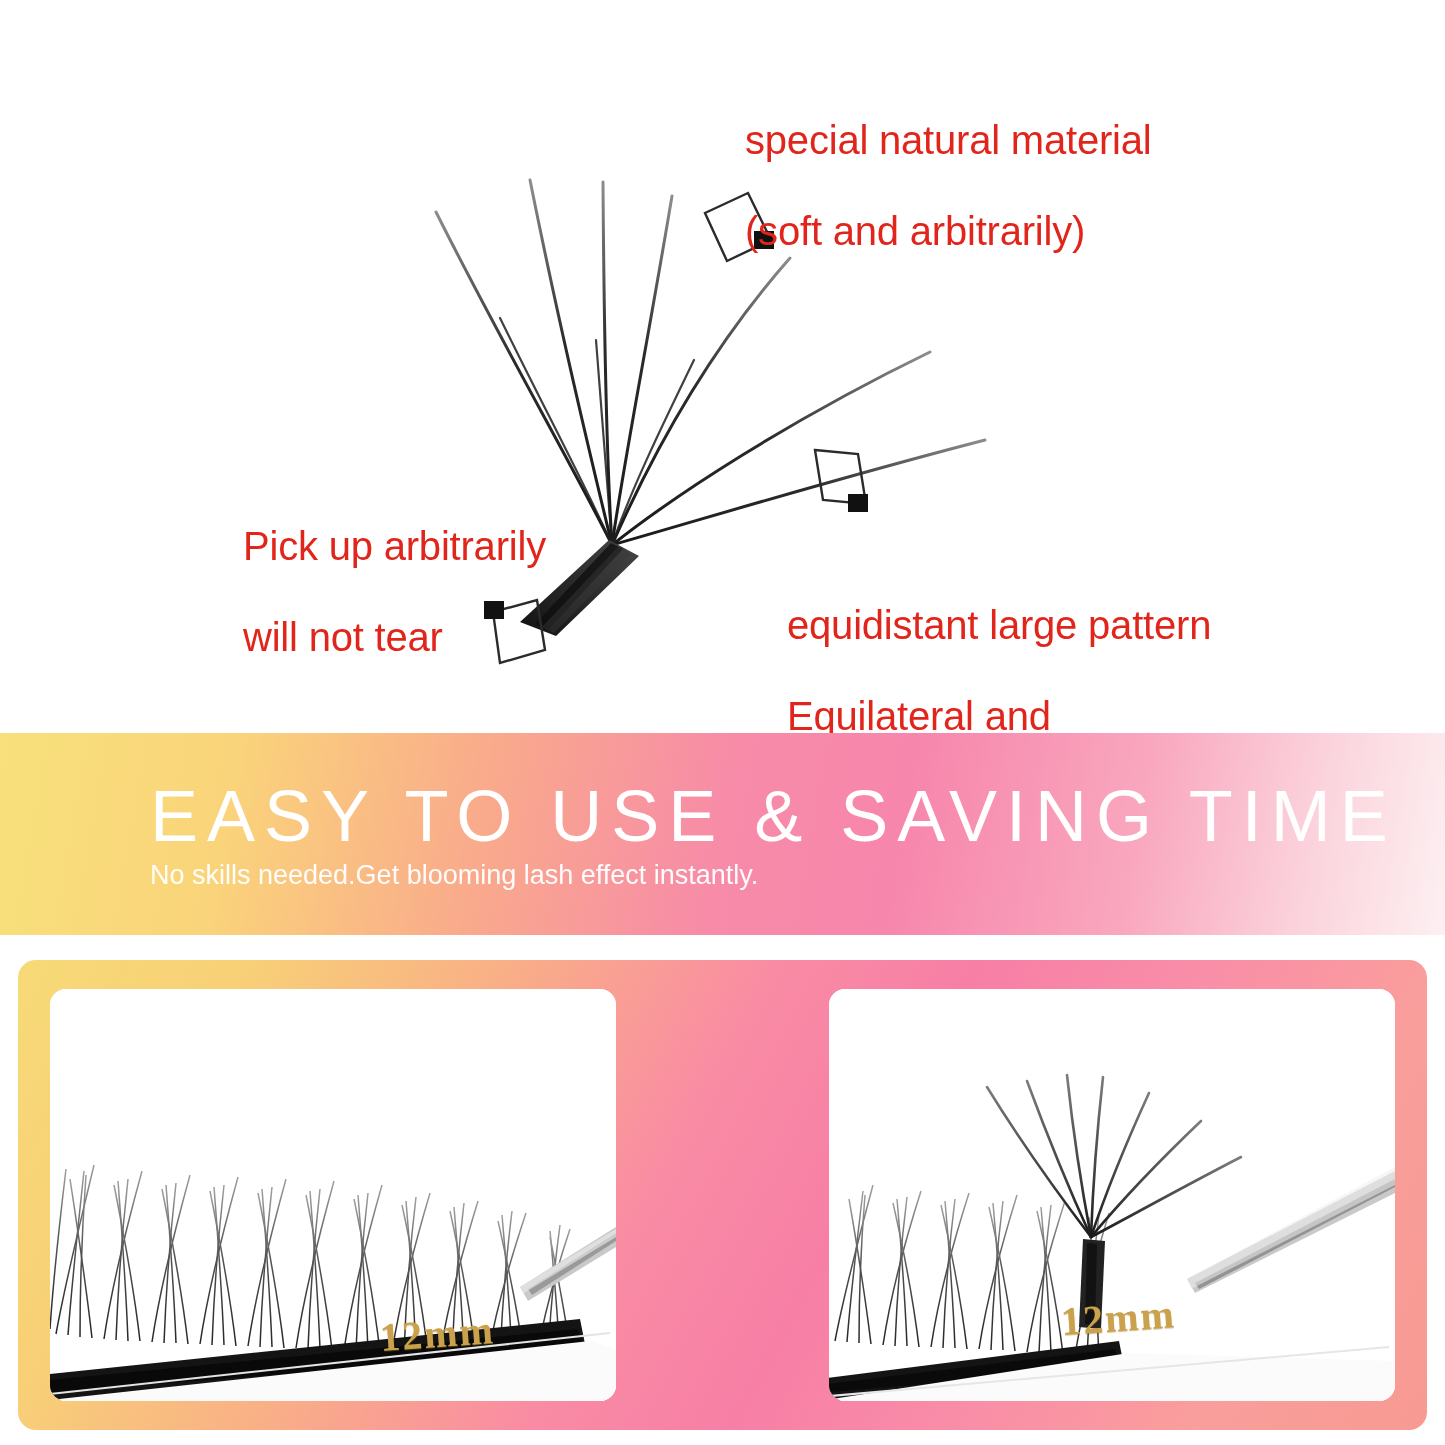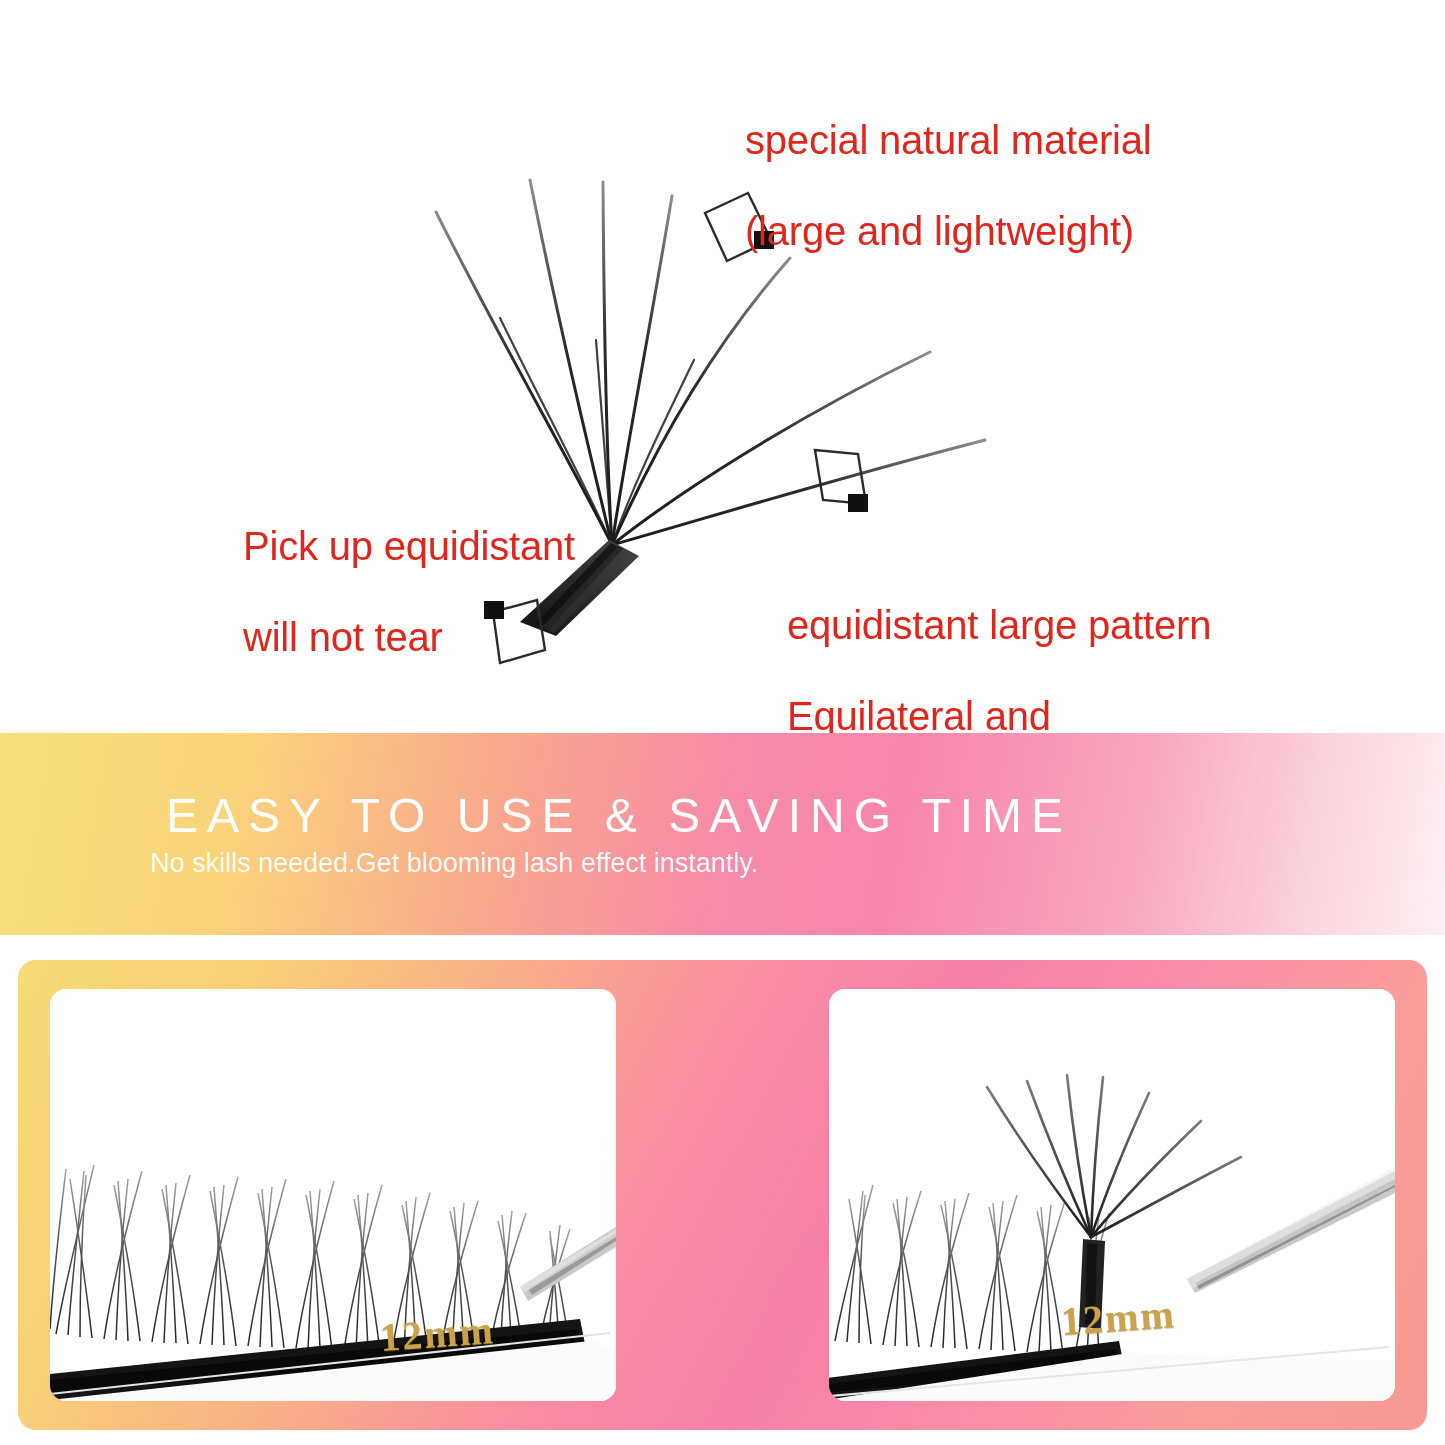--- a/index.html
+++ b/index.html
@@ -70,27 +70,26 @@
         #FBD3DC 90%,
         #FDF0F2 100%);
     display:flex;
     flex-direction:column;
     justify-content:center;
     padding-left:150px;
   }
 
   .banner-title {
     color:#ffffff;
-    font-size:48px;
+    font-size:72px;
     font-weight:400;
     letter-spacing:9px;
     line-height:1;
     margin-bottom:10px;
     white-space:nowrap;
-    margin-left:16px;
   }
 
   .banner-subtitle {
     color:#FFFFFF;
     font-size:27px;
     font-weight:400;
     letter-spacing:0px;
     line-height:1;
     opacity:0.97;
     white-space:nowrap;
@@ -196,25 +195,25 @@
       </g>
 
       <g>
         <polygon points="493,612 537,600 545,650 500,663" fill="none" stroke="#2b2b2b" stroke-width="2.4"></polygon>
         <rect x="484" y="601" width="20" height="18" fill="#111111"></rect>
       </g>
     </svg>
 
     <div class="callout callout-material">
       <div>special natural material</div>
-      <div>(large and lightweight)</div>
+      <div>(soft and arbitrarily)</div>
     </div>
 
     <div class="callout callout-pick">
-      <div>Pick up equidistant</div>
+      <div>Pick up arbitrarily</div>
       <div>will not tear</div>
     </div>
 
     <div class="callout callout-equilateral">
       <div>equidistant large pattern</div>
       <div>Equilateral and</div>
     </div>
   </div>
 
   <div class="banner">

